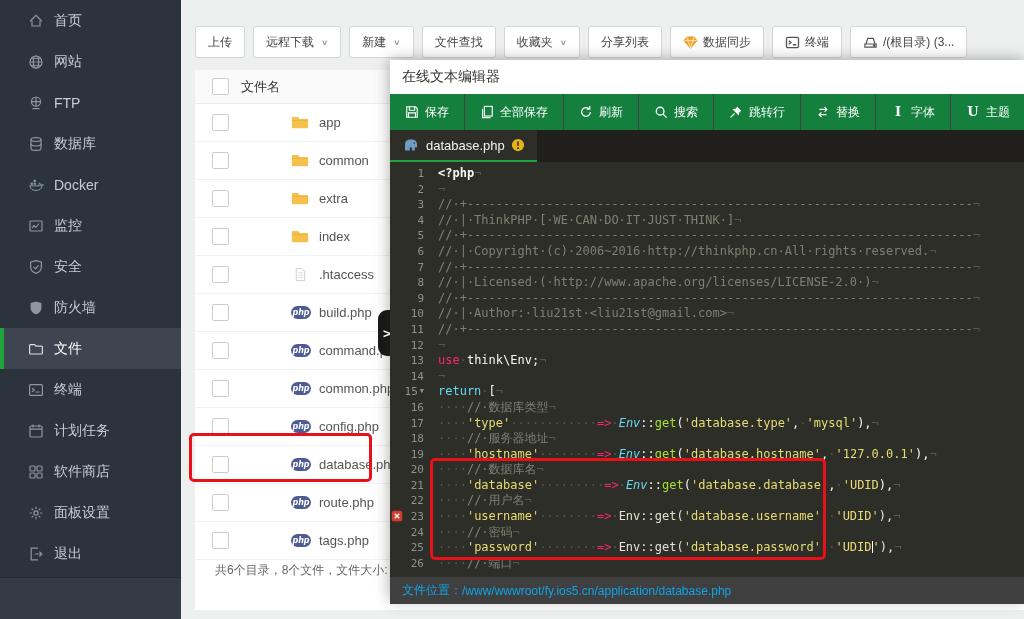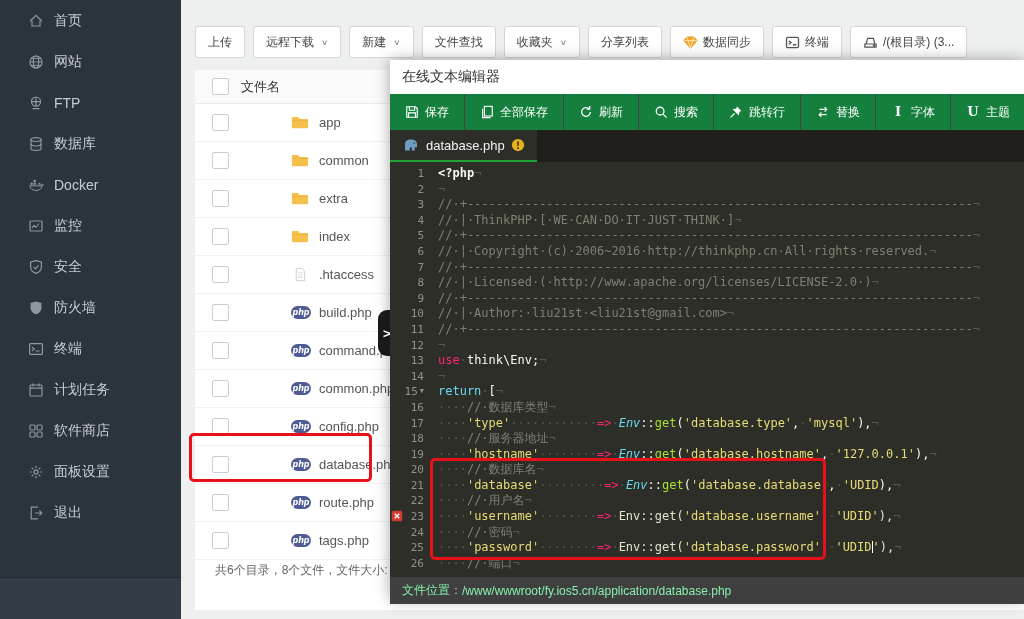--- a/index.html
+++ b/index.html
@@ -63,21 +63,21 @@
   .tk-b{color:#f8f8f2;font-weight:bold}
   .tk-cmt{color:#7c8171}
   .tk-ws,.tk-eol{color:#56584c}
   .tk-str{color:#e6db74}
   .tk-kw{color:#f92672}
   .tk-typ{color:#66d9ef;font-style:italic}
   .tk-fn{color:#a6e22e}
   .tk-pln{color:#f8f8f2}
   .tk-pale{color:#e2e2d2}
   .tk-cur{display:inline-block;width:0;border-left:1.5px solid #fff;height:12px;vertical-align:-2px;}
-  .ed-status{height:27px;background:#3f3f3f;color:#86efac;font-size:12px;display:flex;align-items:center;
+  .ed-status{height:27px;background:#3f3f3f;color:#0ea5e9;font-size:12px;display:flex;align-items:center;
              padding-left:12px;}
   .ed-handle{position:absolute;left:-12px;top:250px;width:24px;height:46px;background:#191919;
              border-radius:9px 0 0 9px;display:flex;align-items:center;justify-content:flex-start;cursor:pointer;}
   .ed-handle span{color:#fff;font-size:13px;font-weight:bold;margin-left:5px;}
   
   .anno{position:absolute;border:3px solid #e8111a;border-radius:5px;z-index:50;pointer-events:none;}
 </style>
 </head>
 <body>
 
@@ -153,20 +153,28 @@
           </span>
           <span>安全</span>
         </div>
         <div class="sb-item">
           <span class="sb-icon">
             <svg viewBox="0 0 16 16">
               <path d="M8 1.6 13.4 3v4.8c0 3.4-2.4 5.7-5.4 6.5-3-.8-5.4-3.1-5.4-6.5V3z" fill="currentColor"></path>
             </svg>
           </span>
           <span>防火墙</span>
+        </div>
+        <div class="sb-item active">
+          <span class="sb-icon">
+            <svg viewBox="0 0 16 16" fill="none" stroke="currentColor" stroke-width="1.2">
+              <path d="M1.6 4.4V12a1 1 0 0 0 1 1h10.8a1 1 0 0 0 1-1V6.2a1 1 0 0 0-1-1H8L6.6 3.6H2.6a1 1 0 0 0-1 .8z"></path>
+            </svg>
+          </span>
+          <span>文件</span>
         </div>
         <div class="sb-item">
           <span class="sb-icon">
             <svg viewBox="0 0 16 16" fill="none" stroke="currentColor" stroke-width="1.2">
               <rect x="1.6" y="2.6" width="12.8" height="10.8" rx="1"></rect>
               <path d="M4 6.2 6.4 8 4 9.8M7.6 10h4"></path>
             </svg>
           </span>
           <span>终端</span>
         </div>

